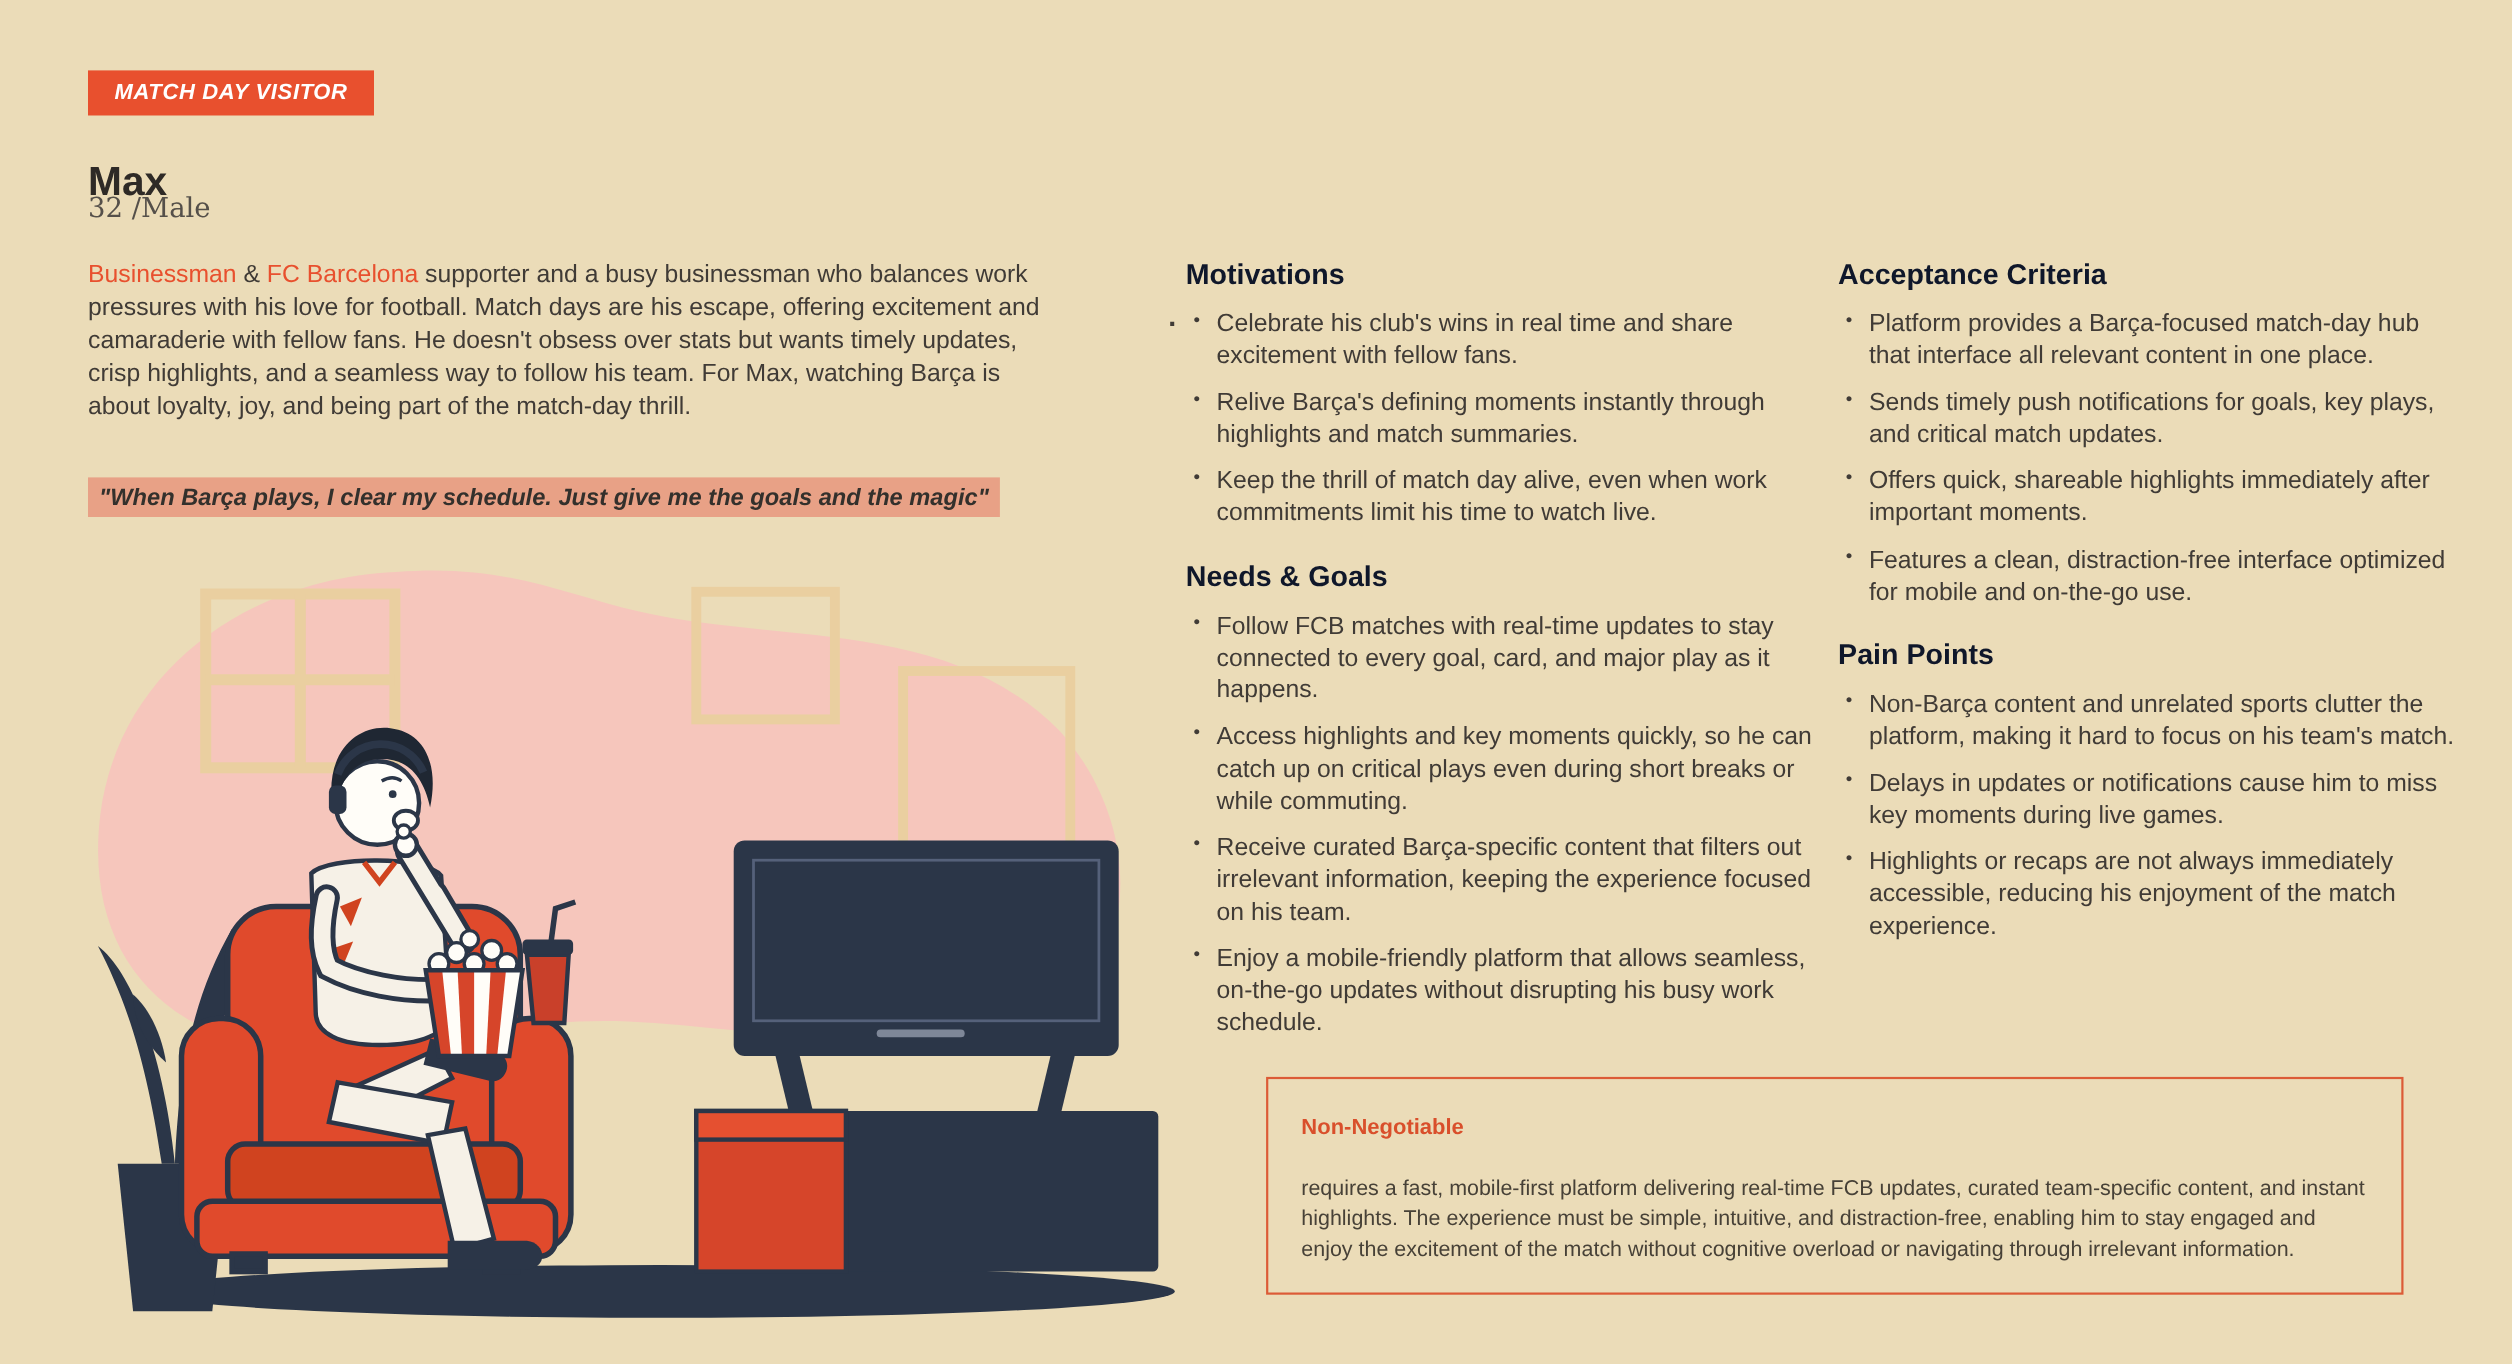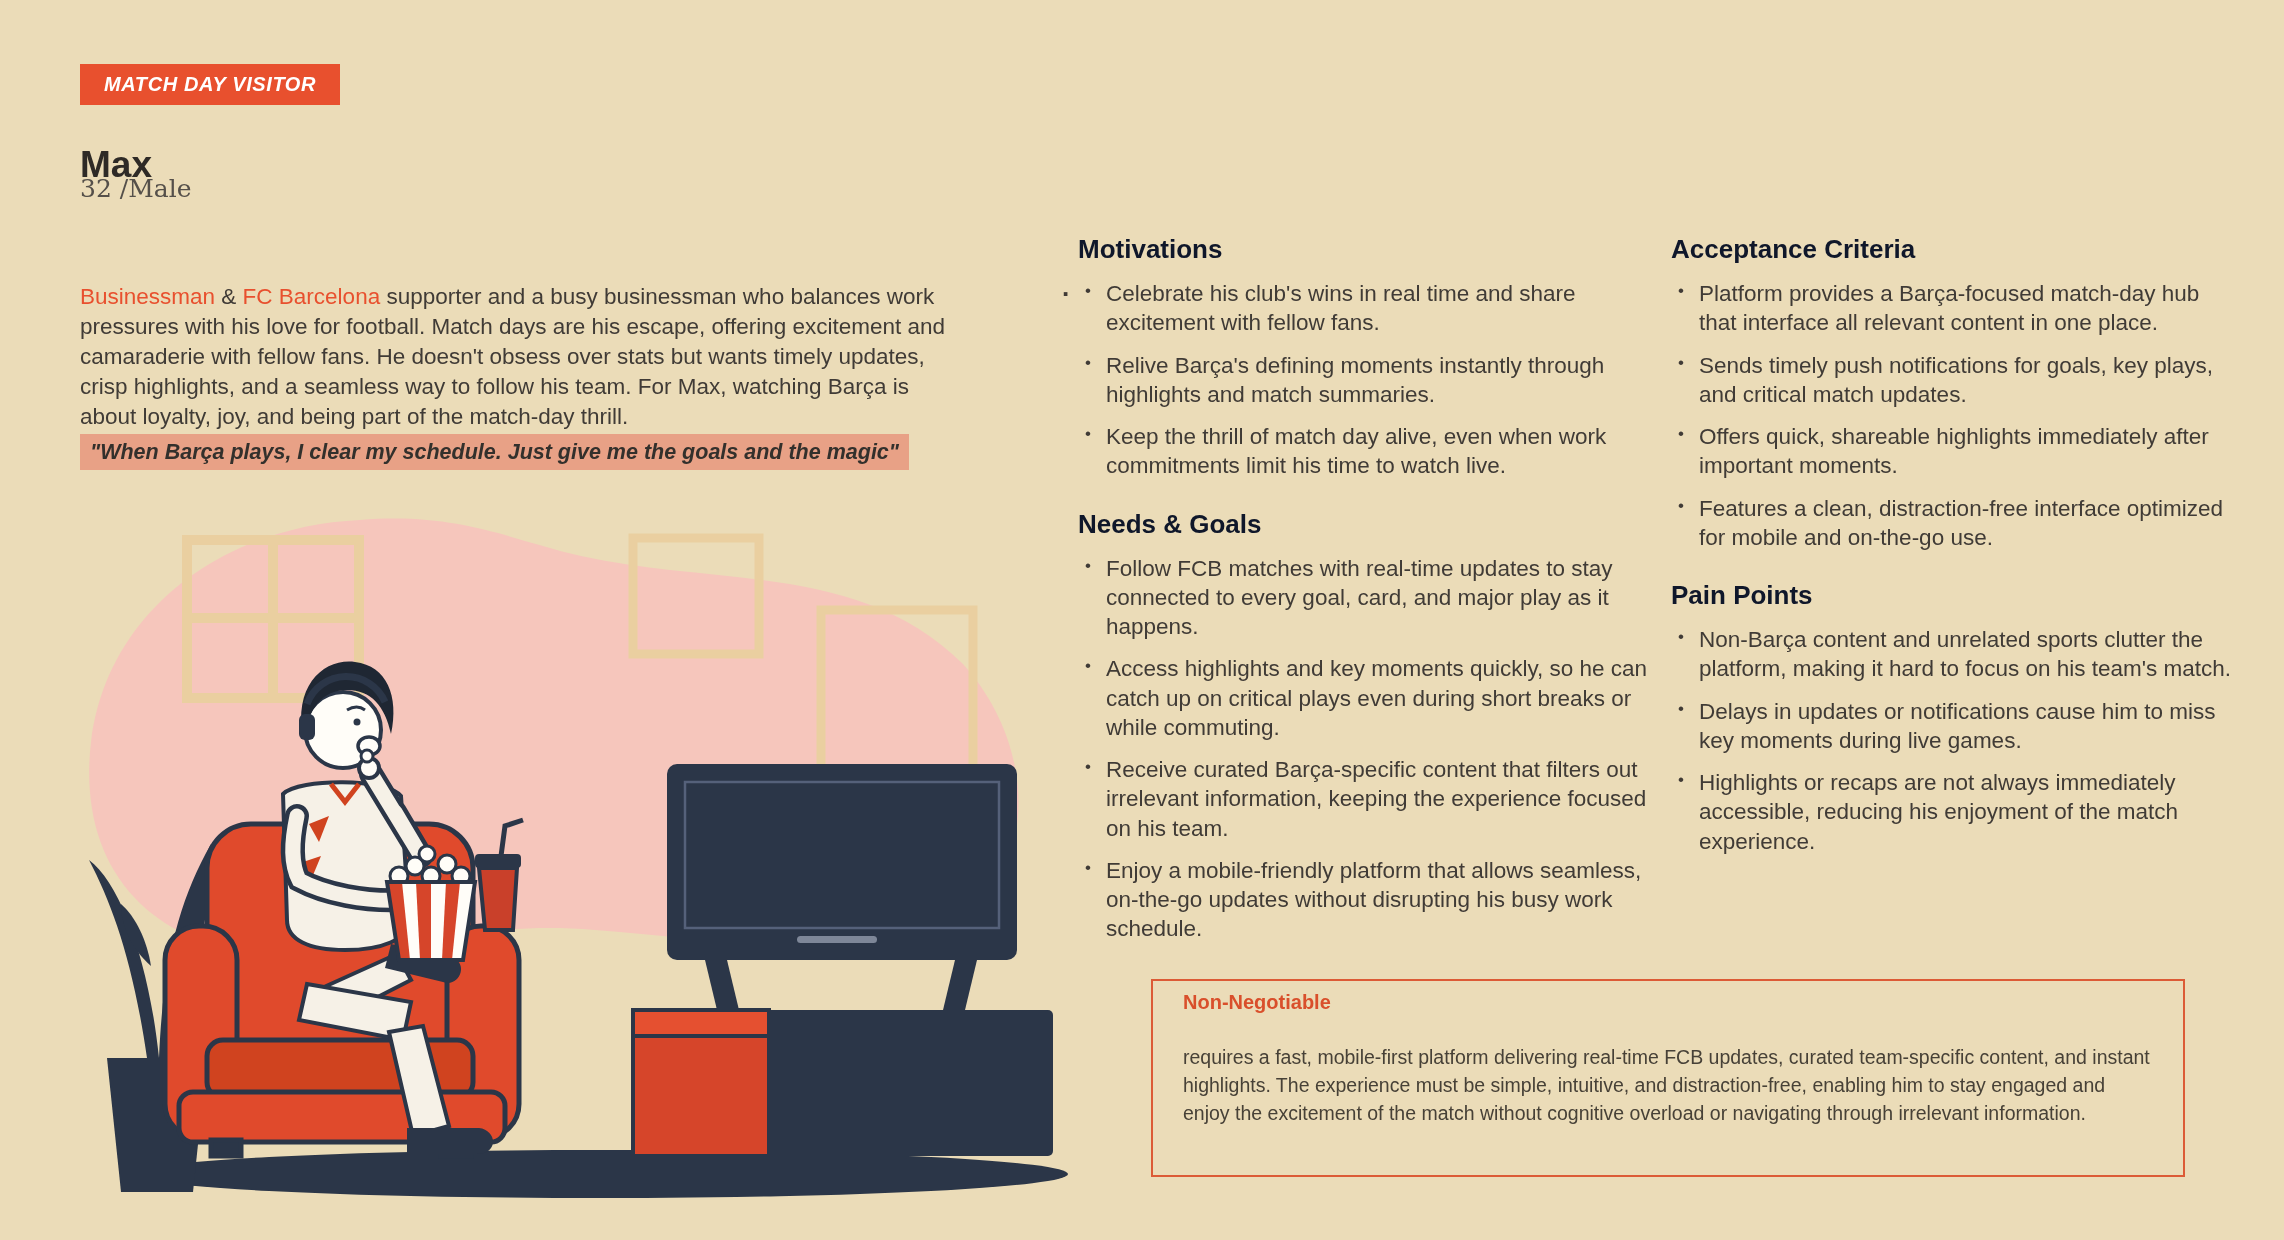--- a/index.html
+++ b/index.html
@@ -22,21 +22,21 @@
     position:absolute; left:80px; top:144px;
     font-size:37px; font-weight:bold; color:#2E2A26;
   }
   .agegender {
     position:absolute; left:80px; top:174px;
     font-family:"DejaVu Serif", serif; 
     font-size:25px; color:#55504A;
   }
   .bio {
     position:absolute; left:80px; top:234px; width:868px;
-    font-size:22.5px; line-height:1.33; color:#403B36;margin-top:48px;
+    font-size:22.5px; line-height:1.33; color:#403B36;
   }
   .bio .hl { color:#E8502E; }
   .quote {
     position:absolute; left:80px; top:440px;
     font-size:21.5px; font-style:italic; font-weight:bold; color:#33302C;
     white-space:nowrap;
   }
   .quote span { background:#E8A186; padding:6px 10px; }
   .illustration { position:absolute; left:55px; top:492px; }
   .stray-dot {
@@ -54,21 +54,21 @@
   .col li {
     position:relative; padding-left:28px;
     font-size:22.5px; line-height:1.3; margin-bottom:13px;
   }
   .col li::before {
     content:"•"; position:absolute; left:7px; top:1px;
     font-size:17px; color:#403B36;
   }
   .nonneg {
     position:absolute; left:1151px; top:979px; width:1034px; height:198px;
-    border:2px solid #DC5B36; padding:10px 30px 20px 30px;
+    border:2px solid #DC5B36; padding:33px 30px 20px 30px;
   }
   .nonneg h3 { color:#D94F2B; font-size:20px; font-weight:bold; margin-bottom:30px; }
   .nonneg p { font-size:19.5px; line-height:1.43; color:#474137; }
 </style>
 </head>
 <body>
 
 <div class="badge">MATCH DAY VISITOR</div>
 <h1 class="name">Max</h1>
 <div class="agegender">32 /Male</div>

